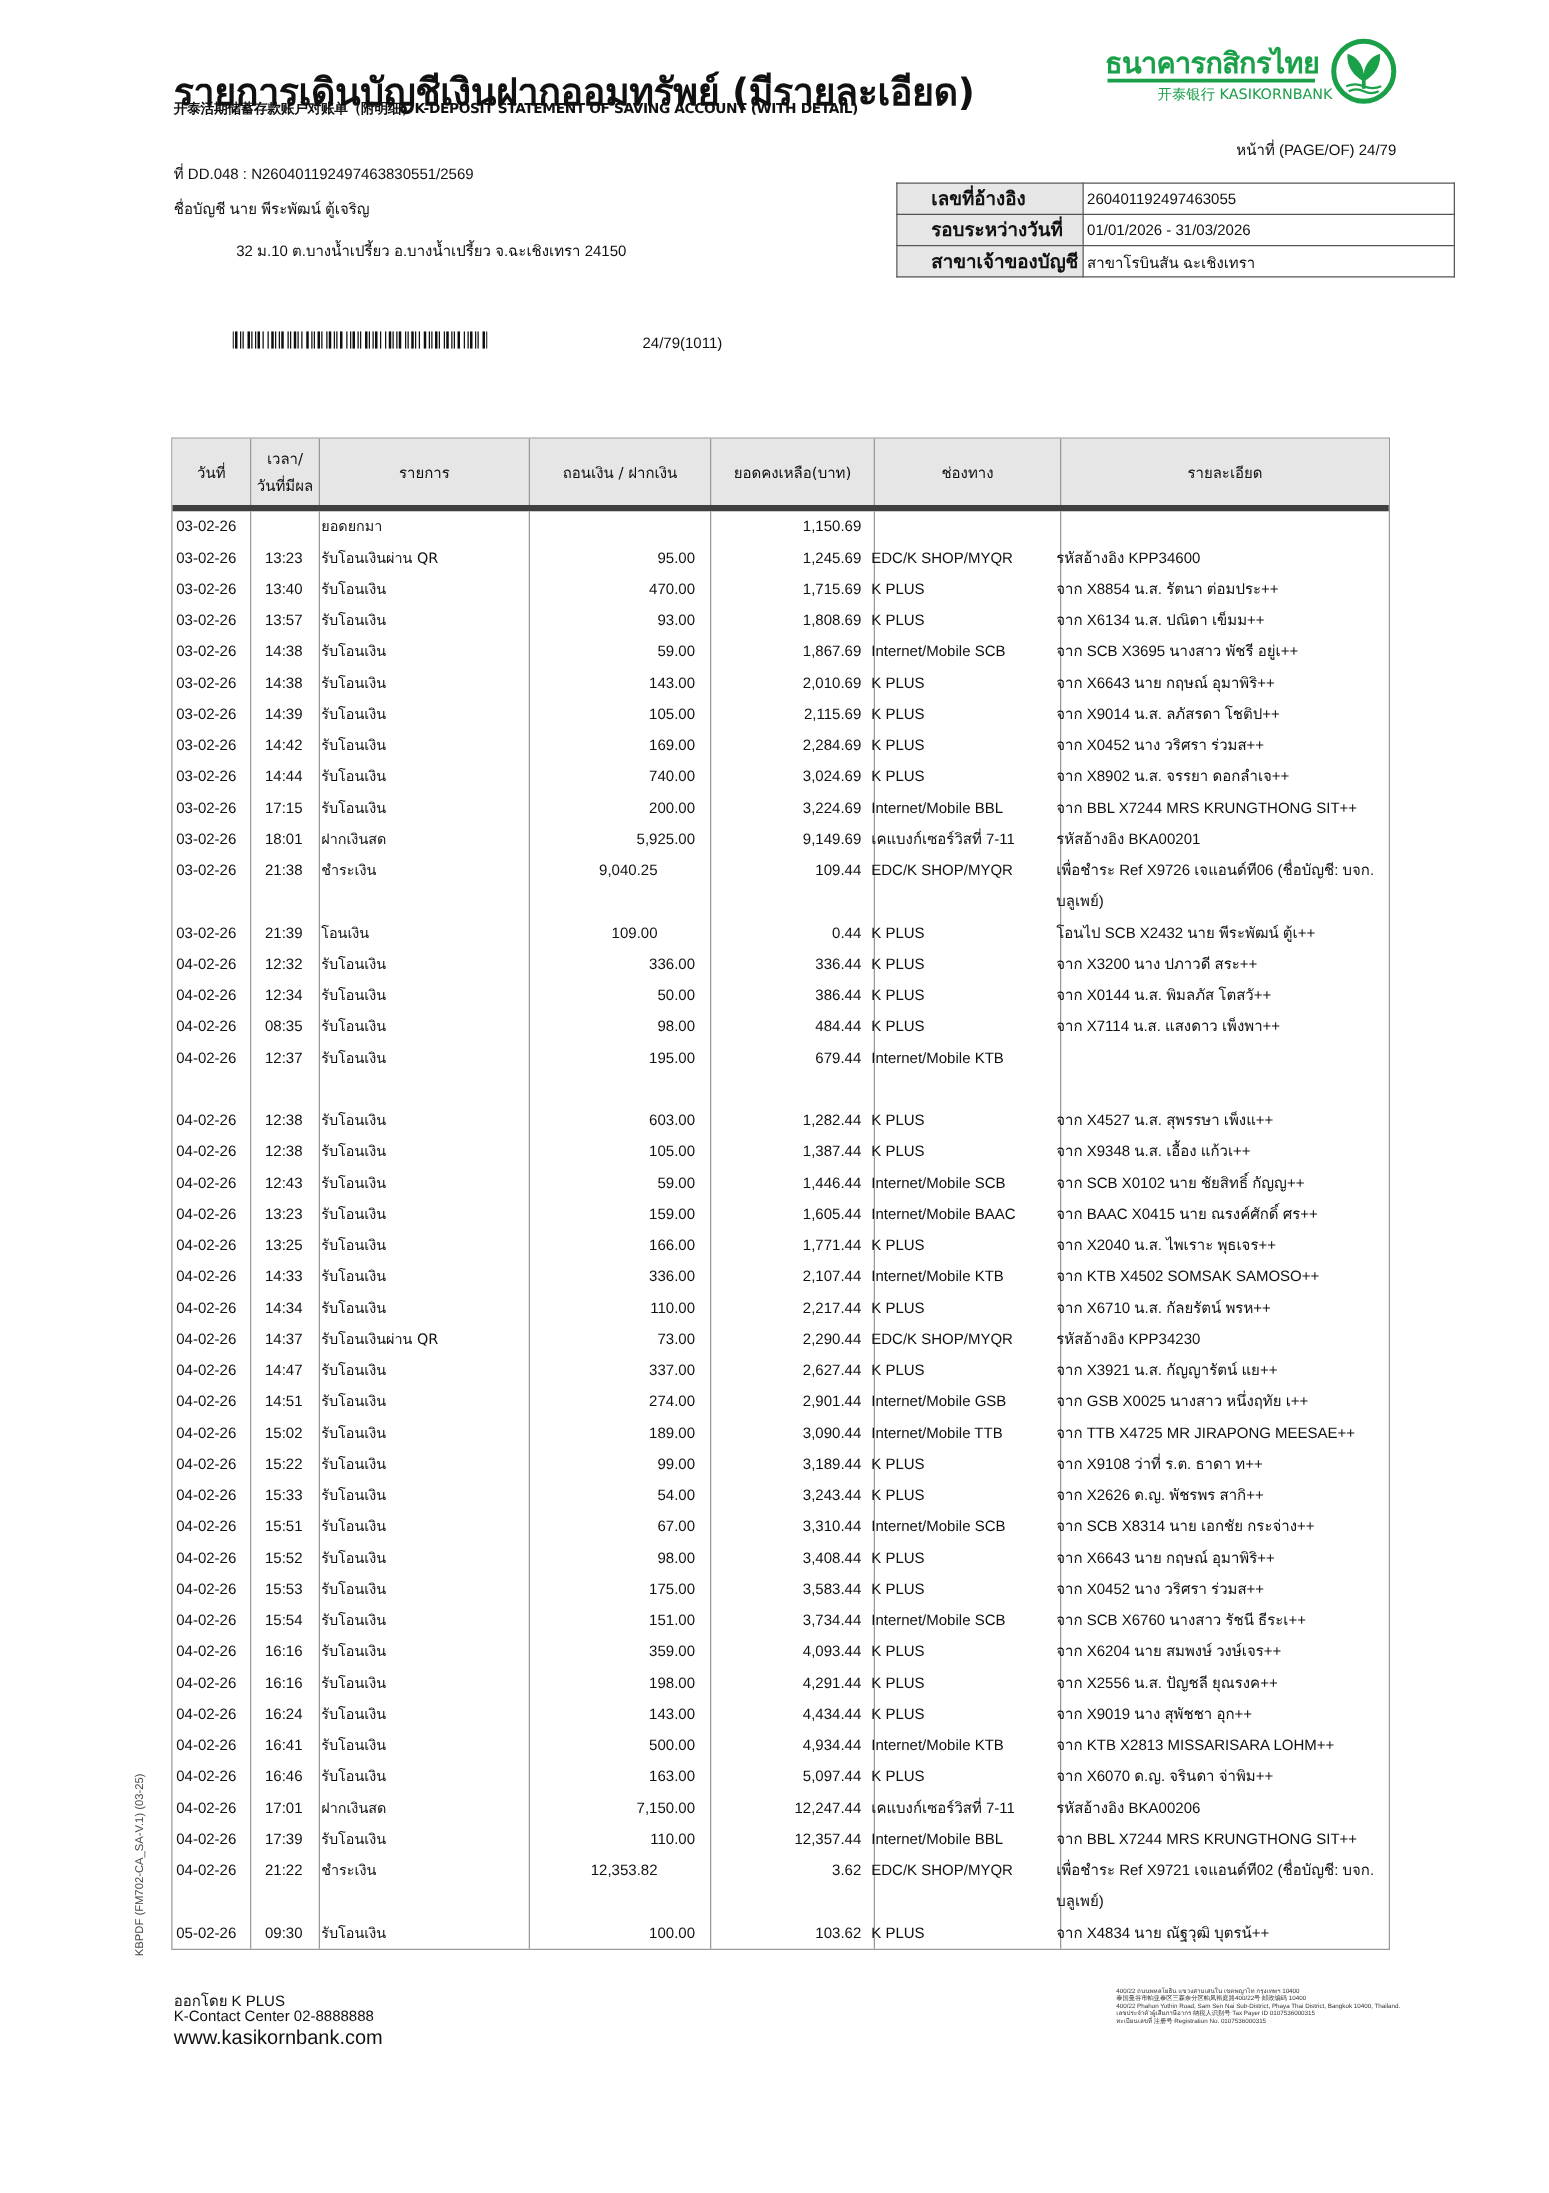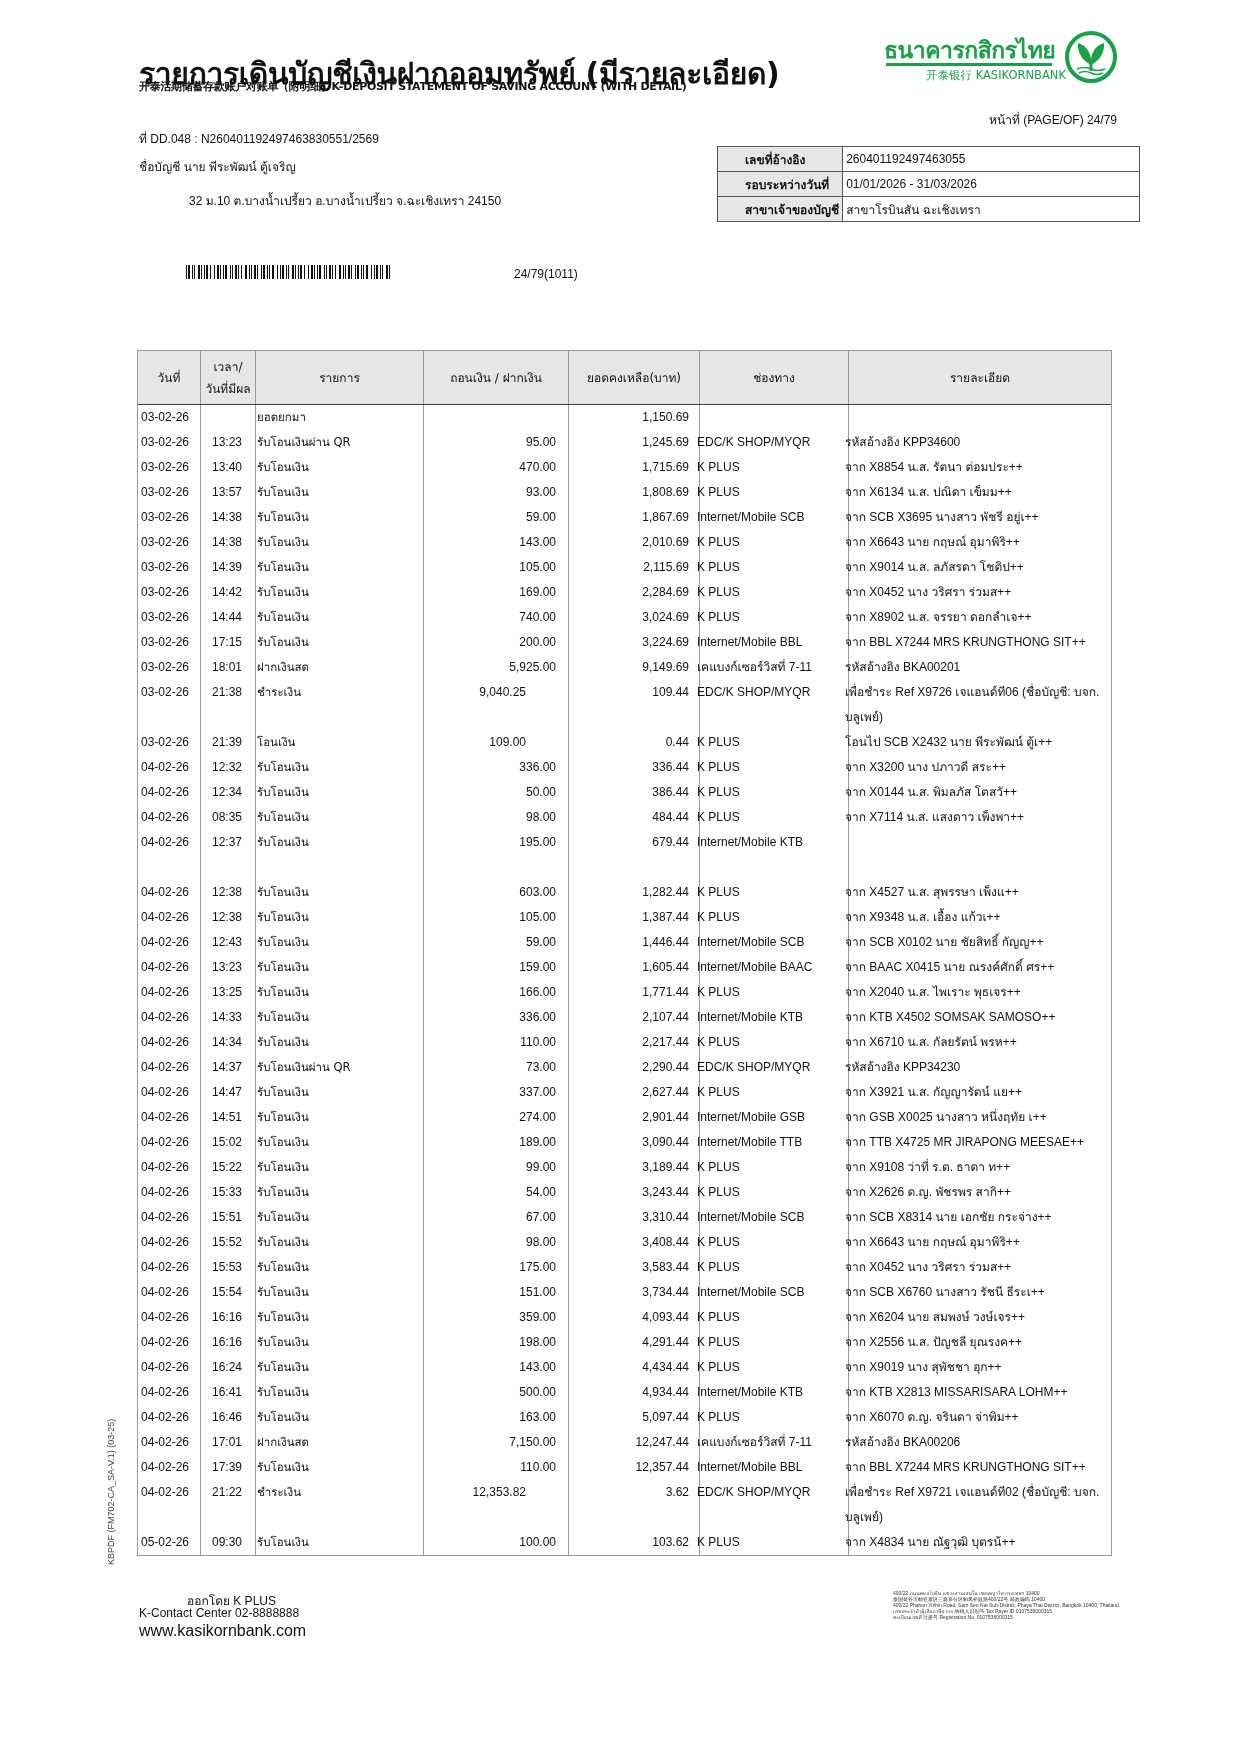--- a/index.html
+++ b/index.html
@@ -13,43 +13,43 @@
   .logo-en{position:absolute;left:2px;top:40px;font-size:11.5px;font-weight:normal;color:#1ba04a;font-family:"DejaVu Sans",sans-serif;margin-left:40px;}
   .logo-circle{position:absolute;left:181px;top:3px;width:52px;height:52px;border:4px solid #1ba04a;border-radius:50%;box-sizing:border-box;}
   .page-of{right:122px;top:110px;font-size:12px;}
   .ref-line{left:139px;top:129px;font-size:12px;}
   .acct-name{left:139px;top:157px;font-size:12px;}
   .acct-addr{left:189px;top:191px;font-size:12px;}
   .barcode{left:186px;top:265px;width:204px;height:14px;}
   .barcode-text{left:514px;top:267px;font-size:12px;}
   table.info{position:absolute;left:717px;top:146px;border-collapse:collapse;font-size:12px;}
   table.info td{border:1px solid #555;height:24px;padding:0 3px;}
-  table.info td.k{background:#e6e6e6;font-weight:bold;width:92px;white-space:nowrap;font-family:"DejaVu Sans",sans-serif;font-size:12px;padding-left:27px;}
+  table.info td.k{background:#e6e6e6;font-weight:bold;width:92px;white-space:nowrap;font-family:"DejaVu Sans",sans-serif;font-size:15px;padding-left:27px;}
   table.info td.v{width:290px;}
   .txn{position:absolute;left:137px;top:350px;width:975px;border:1px solid #999;box-sizing:border-box;}
-  .thead{display:flex;height:53px;background:#e6e6e6;border-bottom:1px solid #404040;font-size:12px;font-family:"DejaVu Sans",sans-serif;}
+  .thead{display:flex;height:53px;background:#e6e6e6;border-bottom:5px solid #404040;font-size:12px;font-family:"DejaVu Sans",sans-serif;}
   .thead div{display:flex;align-items:center;justify-content:center;text-align:center;border-right:1px solid #999;line-height:22px;}
   .thead div:last-child{border-right:none;}
   .c1{width:62px;}.c2{width:54px;}.c3{width:167px;}.c4{width:144px;}.c5{width:130px;}.c6{width:148px;}.c7{flex:1;}
   .tbody{position:relative;}
   .col-lines{position:absolute;top:0;bottom:0;left:0;right:0;display:flex;pointer-events:none;}
   .col-lines div{border-right:1px solid #999;height:100%;}
   .col-lines div:last-child{border-right:none;}
   .row{display:flex;font-size:12px;line-height:25px;position:relative;}
   .row > span{display:block;padding:0 2px;box-sizing:border-box;}
   .r-date{width:62px;padding-left:3px !important;}
   .r-time{width:54px;text-align:center;}
   .r-desc{width:167px;padding-left:3px !important;font-family:"DejaVu Sans",sans-serif;font-size:11.5px;}
   .r-amt{width:144px;position:relative;}
   .r-amt .dep{position:absolute;right:9px;top:0;}
   .r-amt .wd{position:absolute;right:39px;top:0;}
   .r-bal{width:130px;text-align:right;padding-right:6px !important;}
   .r-ch{width:148px;padding-left:2px !important;white-space:nowrap;}
   .r-det{flex:1;padding-left:2px !important;white-space:normal;word-break:break-word;}
-  .footer1{left:139px;top:1591px;font-size:12px;margin-left:48px;}
+  .footer1{left:139px;top:1591px;font-size:12px;}
   .footer2{left:139px;top:1606px;font-size:12px;font-weight:bold;font-weight:normal;}
   .footer3{left:139px;top:1622px;font-size:16px;}
   .fine{left:893px;top:1590px;font-size:5px;line-height:6px;color:#333;width:240px;}
   .side{left:106px;top:1565px;font-size:9px;color:#444;transform:rotate(-90deg);transform-origin:left top;white-space:nowrap;}
 </style>
 </head>
 <body>
 
 <div class="abs title-th">รายการเดินบัญชีเงินฝากออมทรัพย์ (มีรายละเอียด)</div>
 <div class="abs title-en">开泰活期储蓄存款账户对账单（附明细）K-DEPOSIT STATEMENT OF SAVING ACCOUNT (WITH DETAIL)</div>

